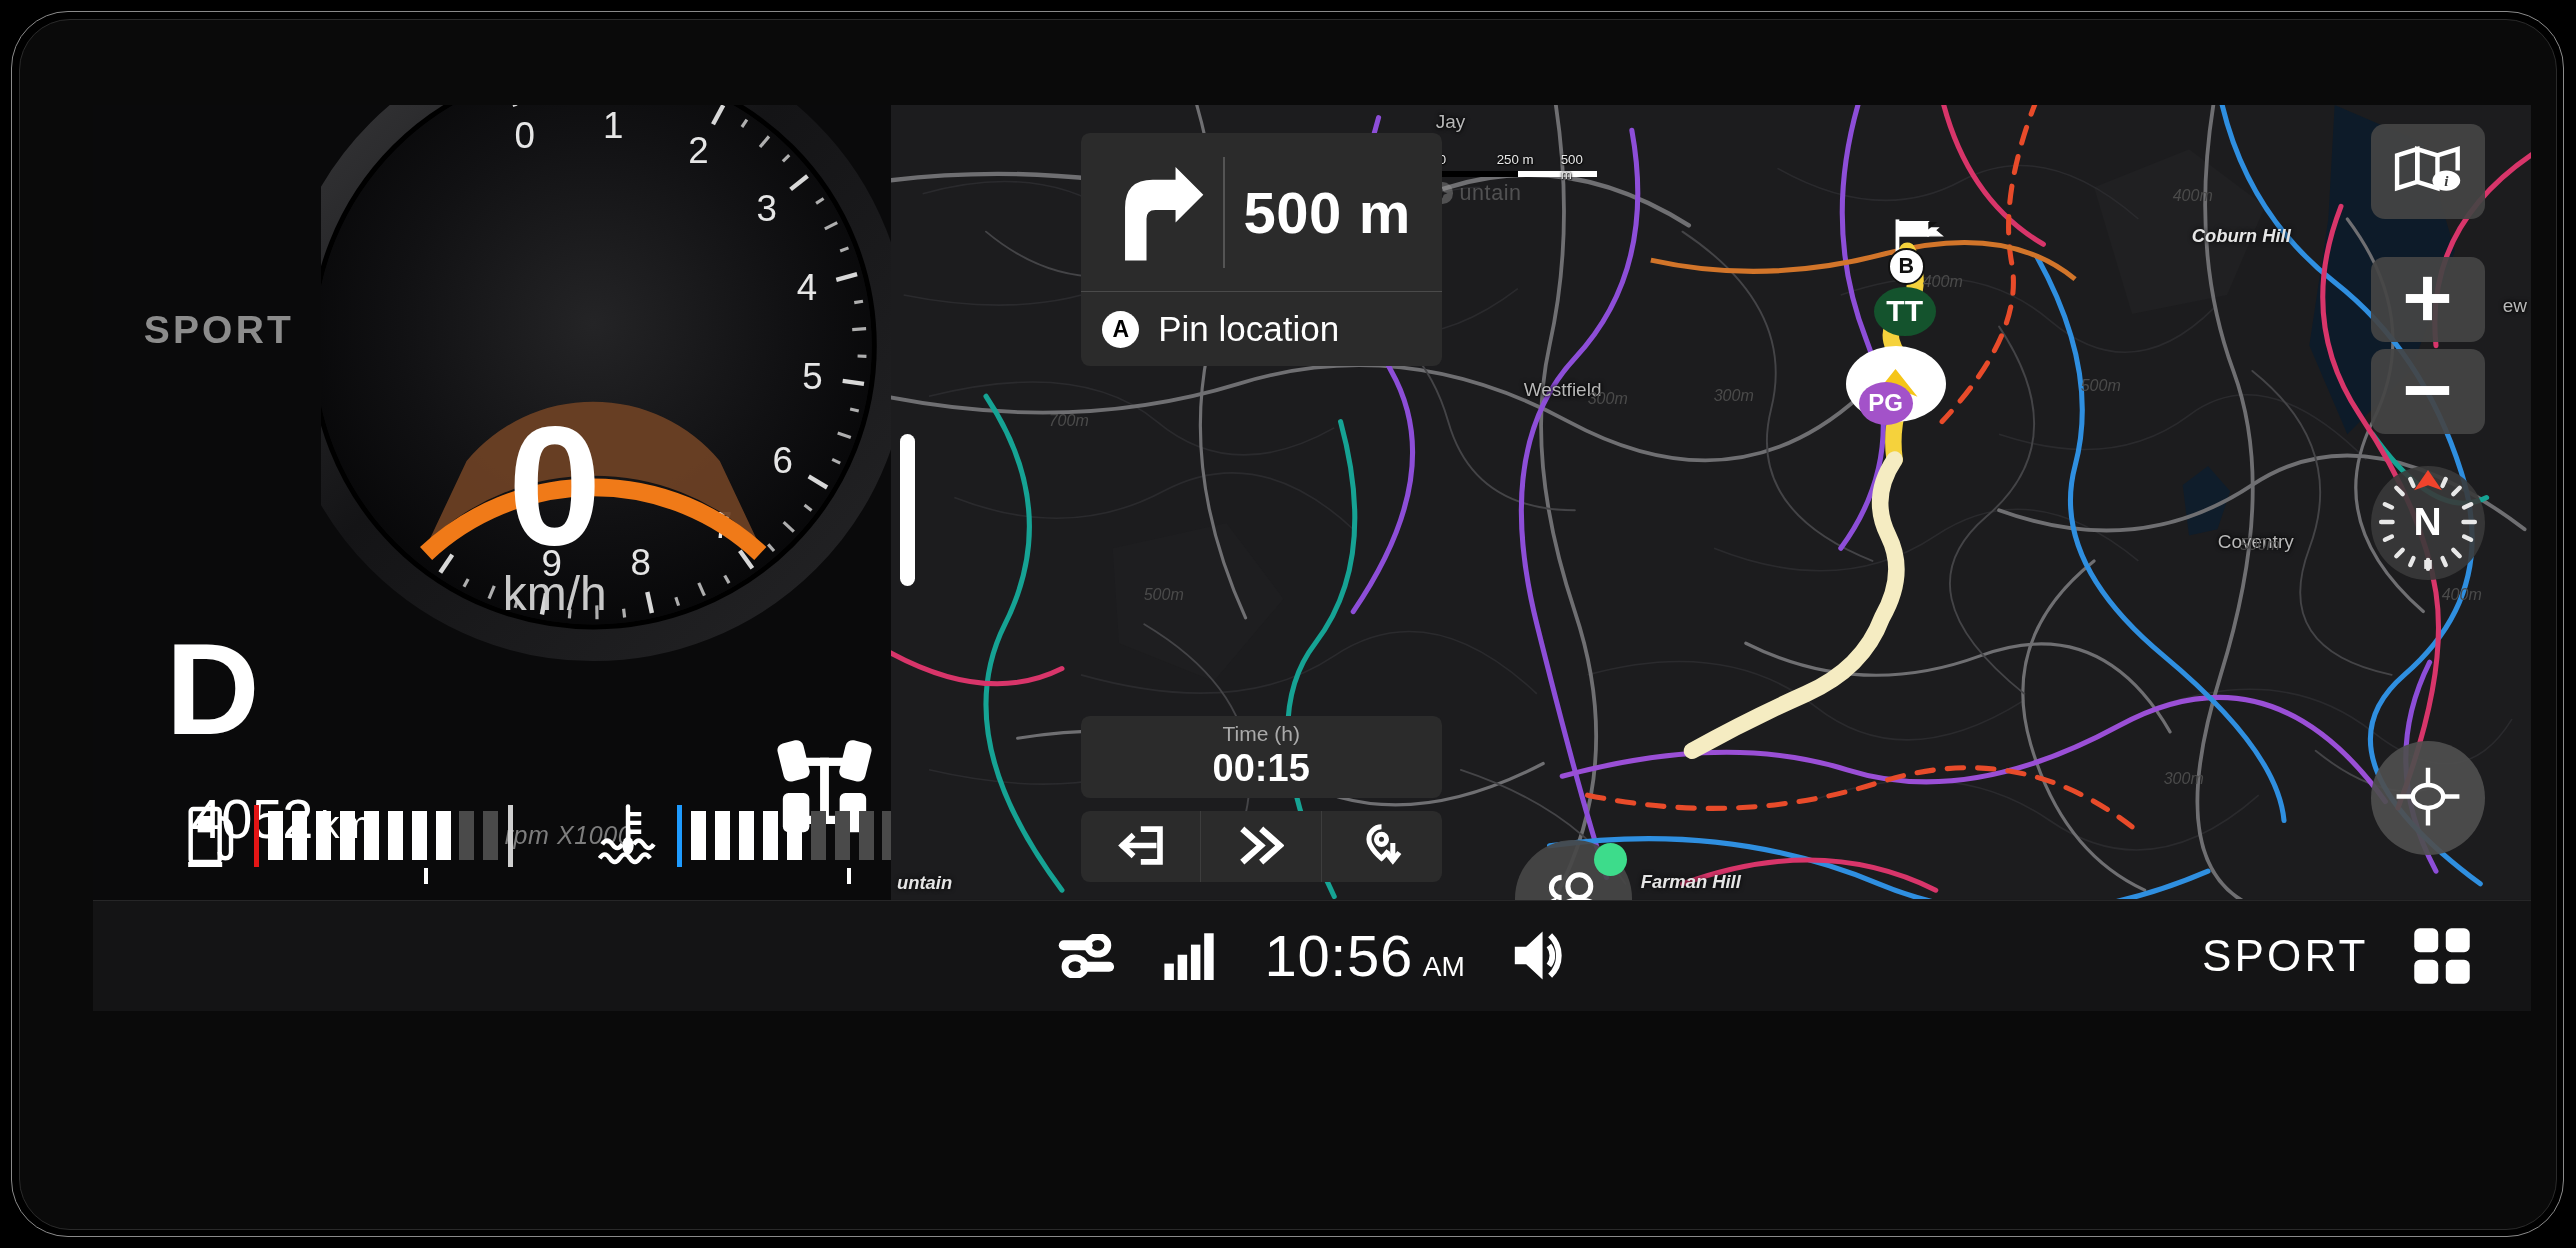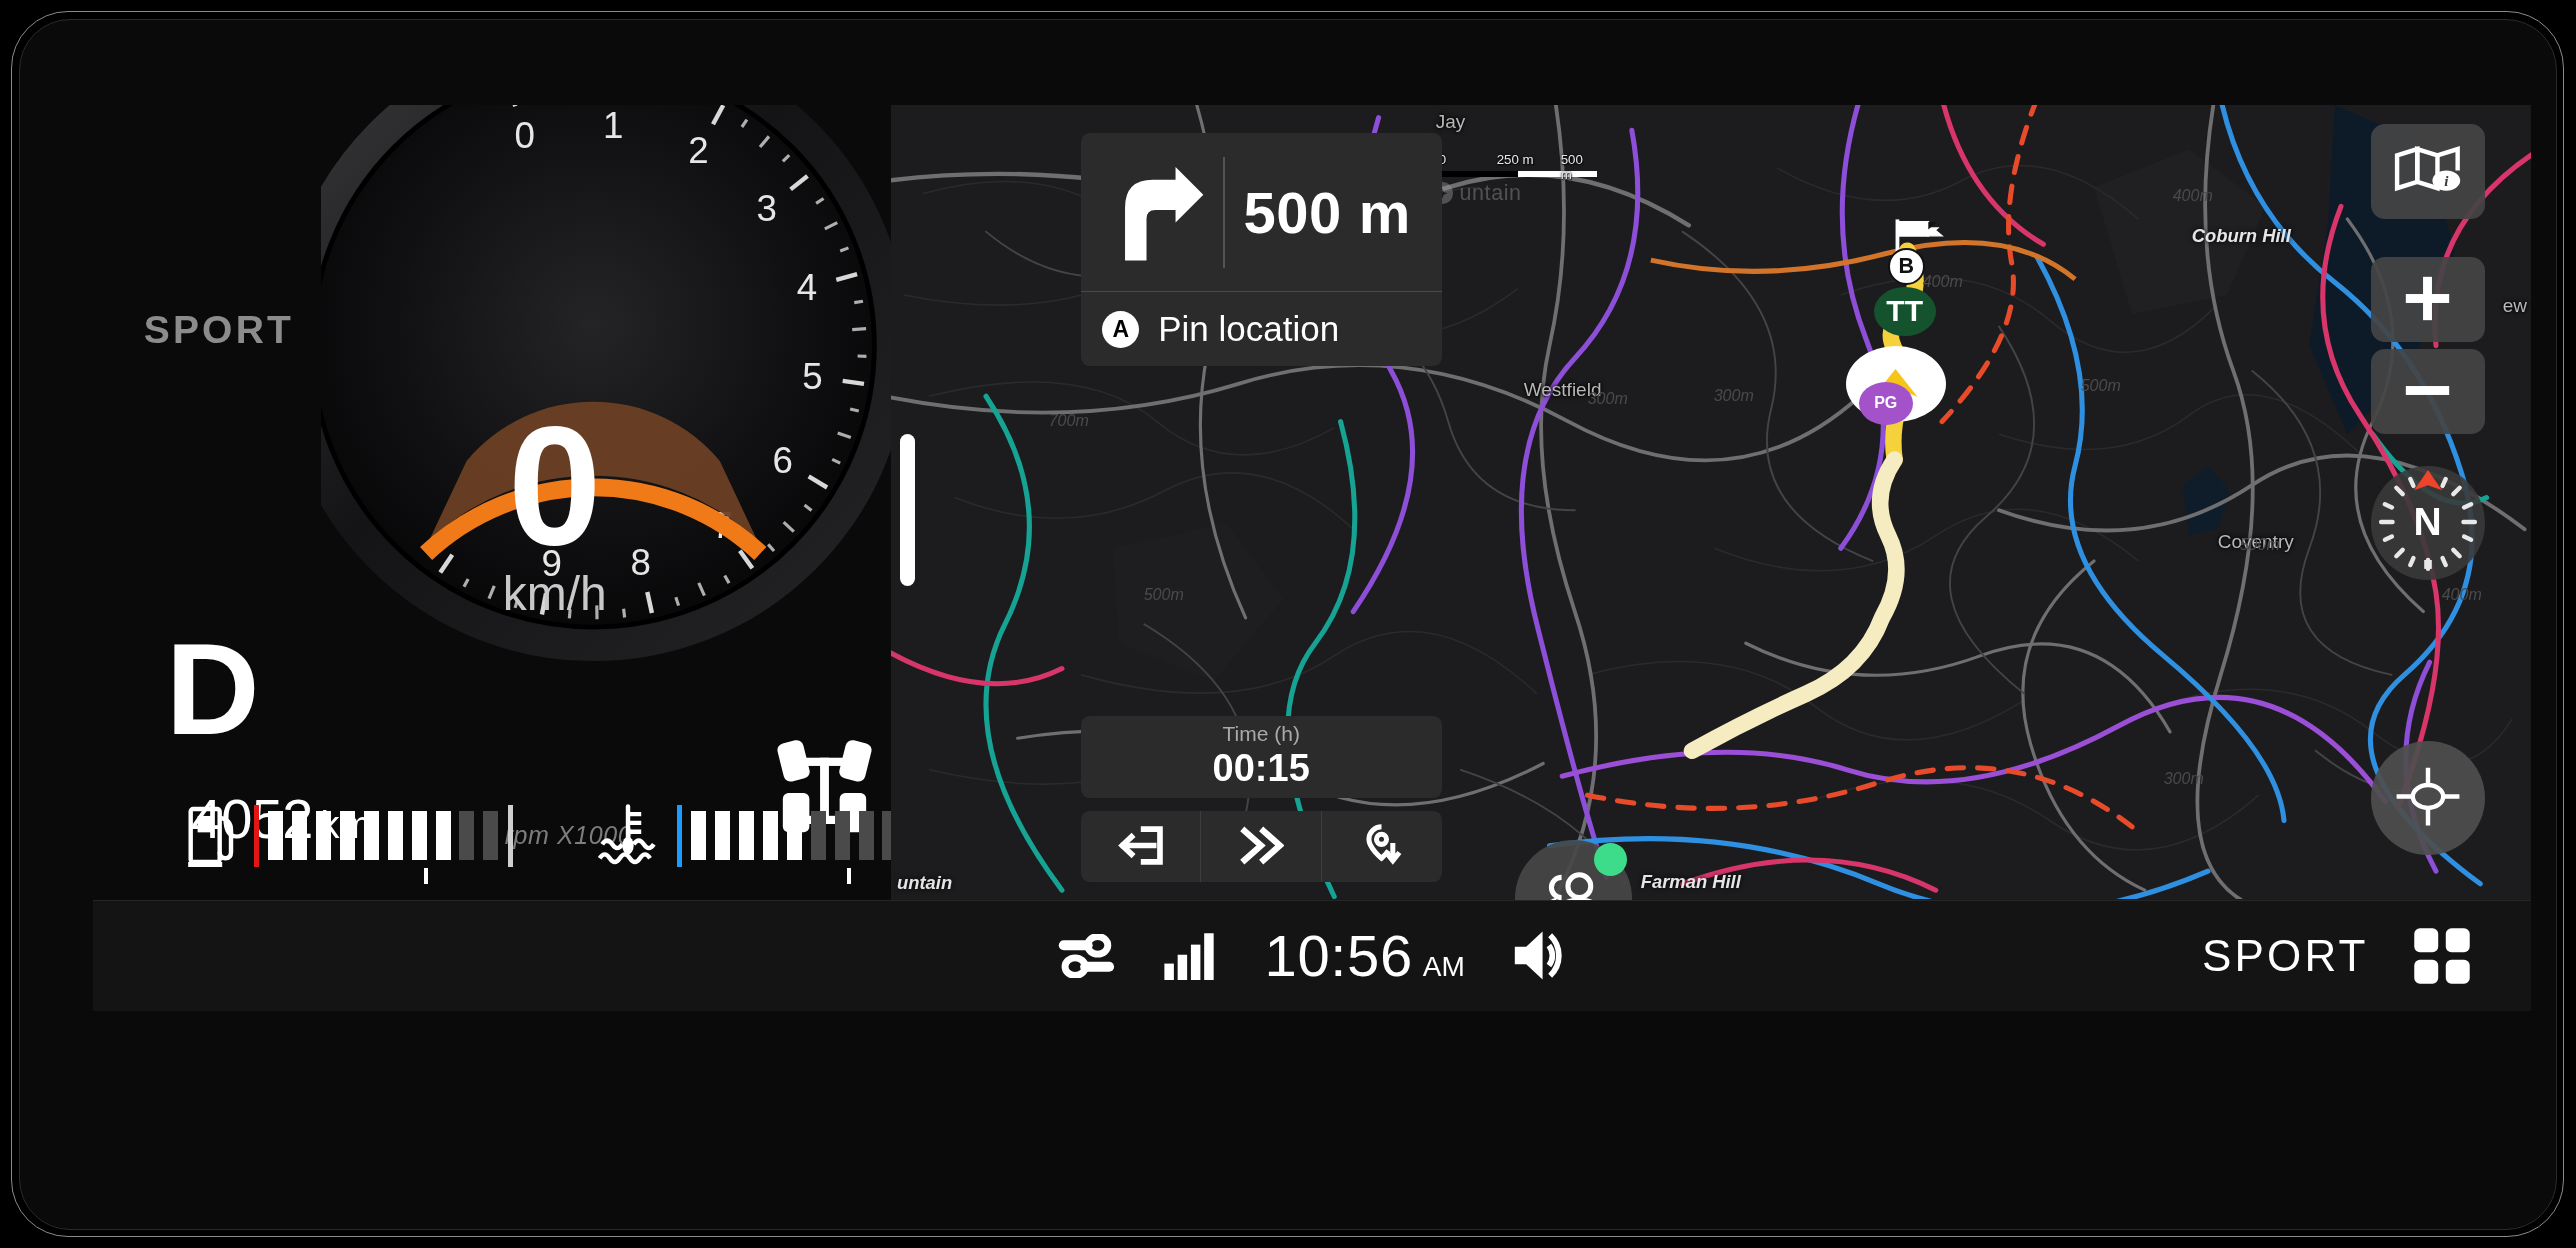--- a/index.html
+++ b/index.html
@@ -555,21 +555,21 @@
 
     <div style="position:absolute;left:955px;top:241px;width:100px;height:76px;border-radius:50%;
                 background:#fff;display:flex;align-items:center;justify-content:center;">
       <svg width="49" height="37" viewBox="0 0 78 58">
         <path d="M39 6 L74 50 L39 36 L4 50 Z" fill="#f5c518"></path>
       </svg>
     </div>
 
     <div style="position:absolute;left:968px;top:277px;width:54px;height:43px;border-radius:50%;
                 background:#a352c9;display:flex;align-items:center;justify-content:center;">
-      <span style="color:#fff;font-size:16px;font-weight:bold;">PG</span>
+      <span style="color:#fff;font-size:24px;font-weight:bold;">PG</span>
     </div>
 
     <div id="map-drag-handle"></div>
 
     <div id="nav-card">
       <div id="nav-card-top">
         <span id="turn-icon">
           <svg width="95" height="101" viewBox="0 0 150 160" fill="#fff">
             <path d="M22 156 V72 q0 -44 44 -44 h36 V8 l44 44 l-44 44 V76 H70 q-14 0 -14 14 v66 Z"></path>
           </svg>

